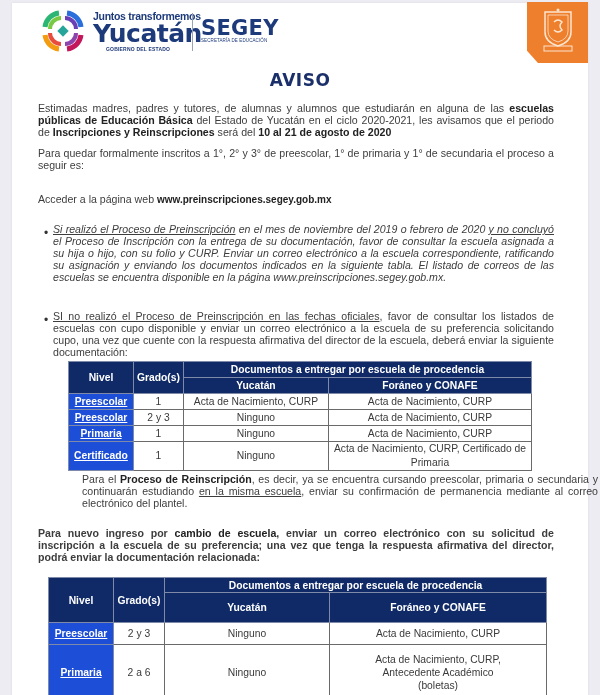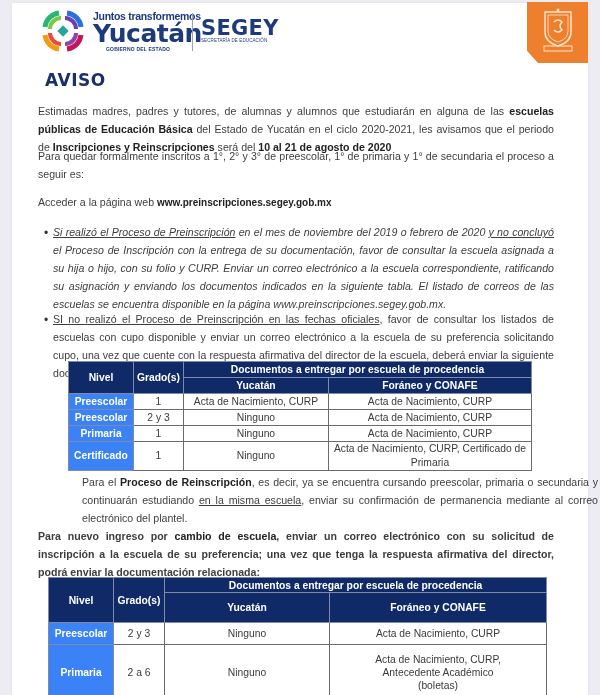--- a/index.html
+++ b/index.html
@@ -24,37 +24,36 @@
   .segey { position: absolute; left: 201px; top: 20px; }
   .segey .name { font-size: 21px; font-weight: 900; color: #1d3a7a; letter-spacing: 0.3px; line-height: 16px; font-family: "DejaVu Sans", sans-serif; }
   .segey .sub { font-size: 4.5px; color: #1d3a7a; letter-spacing: 0.1px; margin-top: 2px; }
   .crest-box {
     position: absolute; left: 527px; top: 2px; width: 61px; height: 61px;
     background: #ee7f2d;
     clip-path: polygon(0 0, 100% 0, 100% 100%, 18% 100%, 0 80%);
   }
   .crest-box svg { position: absolute; left: 15px; top: 6px; }
   .title {
-    position: absolute; left: 0; right: 0; top: 70px; 
+    position: absolute; left: 0; right: 0; top: 70px; text-align: center;
     font-size: 17px; font-weight: 900; color: #1b2f6b; letter-spacing: 0.5px;
     font-family: "DejaVu Sans", sans-serif;
-    margin-left: 45px;
   }
   
-  .p { position: absolute; left: 38px; width: 516px; font-size: 10.6px; line-height: 18px; text-align: justify; color: #3d3d3d; }
+  .p { position: absolute; left: 38px; width: 516px; font-size: 10.6px; line-height: 12px; text-align: justify; color: #3d3d3d; }
   .p b { color: #222; }
   .u { text-decoration: underline; }
   .url-strong { font-size: 10px; font-weight: bold; color: #222; }
   .bullet { position: absolute; left: 44px; font-size: 12px; color: #333; }
   .bp { left: 53px; width: 501px; }
   
   table { border-collapse: collapse; position: absolute; font-size: 10.3px; }
   th { background: #0f2a67; color: #ffffff; font-weight: bold; border: 1px solid #7f8aa8; padding: 0 3px; }
   td { border: 1px solid #6a6a6a; text-align: center; color: #3a3a3a; padding: 0 3px; }
-  td.lvl { background: #3b82f6; color: #ffffff; font-weight: bold; border-color: #7f8aa8; }
+  td.lvl { background: #1d4ed8; color: #ffffff; font-weight: bold; border-color: #7f8aa8; text-decoration: underline; }
   .t1 { left: 68px; top: 361px; width: 464px; }
   .t1 th, .t1 td { height: 15px; line-height: 14px; }
   .t2 { left: 48px; top: 577px; width: 499px; }
   .t2 th { height: 22px; }
   .t2 td { height: 21px; line-height: 13px; }
   .t2 td.tall { height: 32px; }
 </style>
 </head>
 <body>
 

